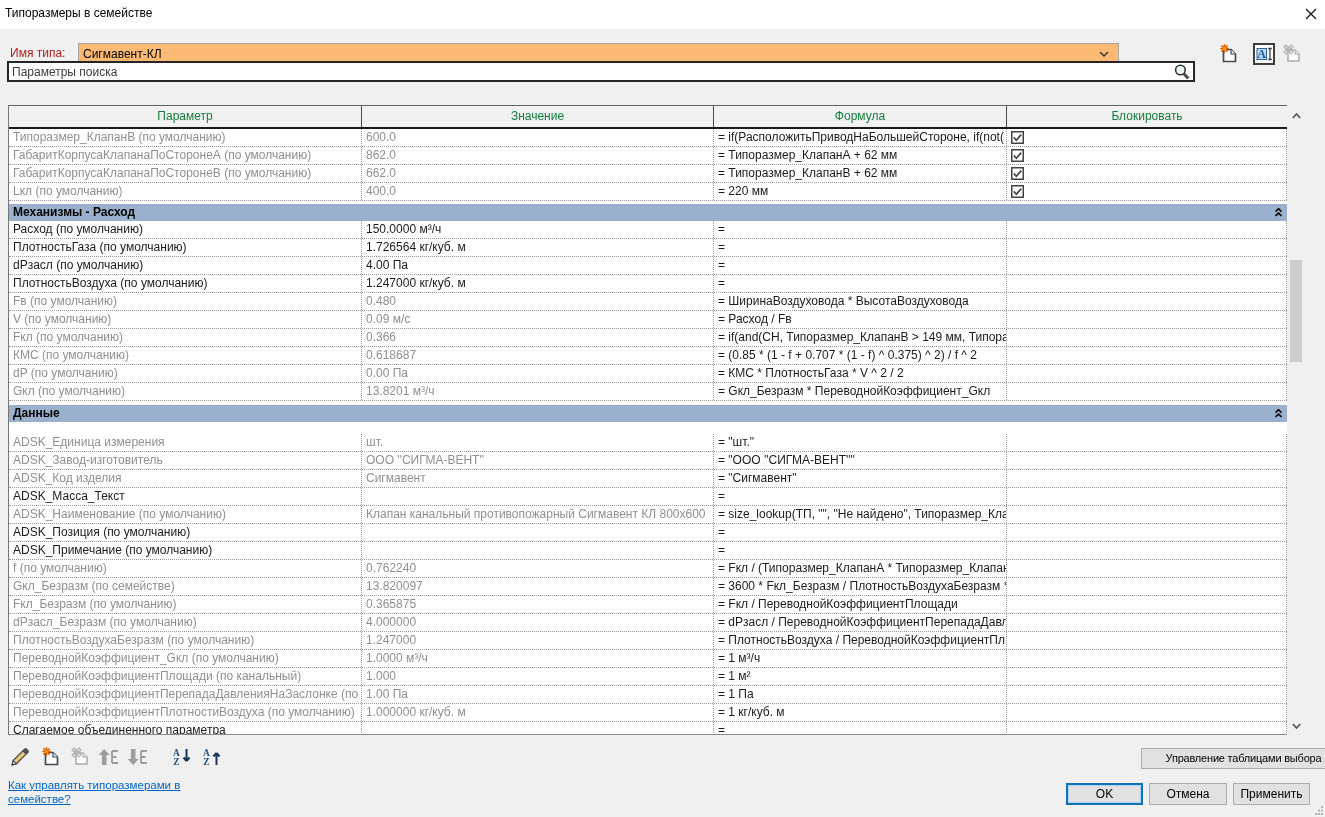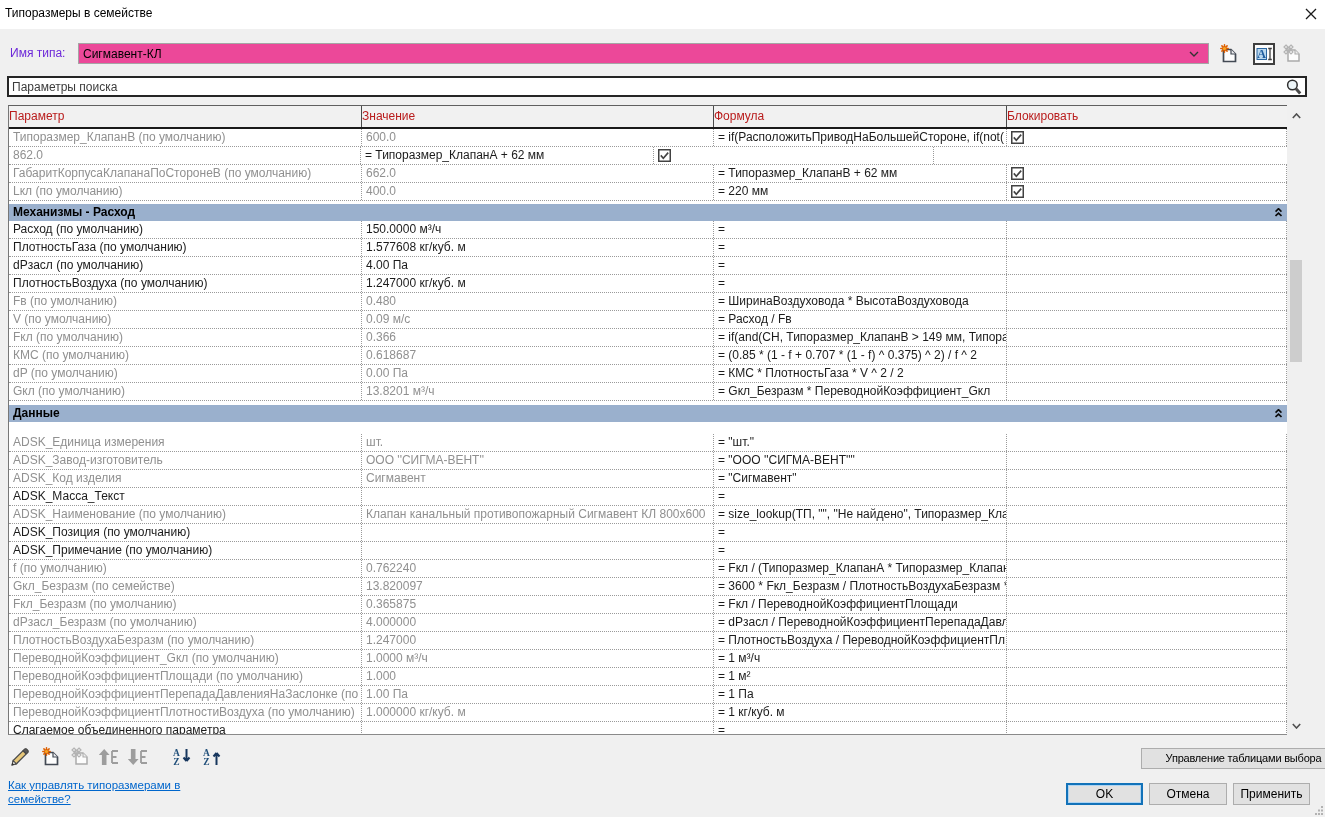--- a/index.html
+++ b/index.html
@@ -1,31 +1,31 @@
 <!DOCTYPE html>
 <html><head><meta charset="utf-8">
 <style>
 * { margin:0; padding:0; box-sizing:border-box; }
 html,body { width:1325px; height:817px; background:#f0f0f0; font-family:"Liberation Sans",sans-serif; font-size:12px; color:#1b1b1b; overflow:hidden; }
 #dlg { position:relative; width:1325px; height:817px; }
 .titlebar { position:absolute; left:0; top:0; width:1325px; height:29px; background:#ffffff; }
 .titlebar .t { position:absolute; left:5px; top:6px; font-size:12px; color:#000; }
 .xbtn { position:absolute; right:6px; top:6px; width:16px; height:16px; }
-.lbl { position:absolute; left:10px; top:46px; color:#6d28d9; }
-.combo { position:absolute; left:78px; top:43px; width:1131px; height:21px; background:#ec4899; border:1px solid #a5a5a5; }
+.lbl { position:absolute; left:10px; top:46px; color:#b91c1c; }
+.combo { position:absolute; left:78px; top:43px; width:1041px; height:21px; background:#fdba74; border:1px solid #a5a5a5; }
 .combo .tx { position:absolute; left:4px; top:3px; color:#000; }
 .combo .ch { position:absolute; right:9px; top:7px; }
 .ticon { position:absolute; }
-.search { position:absolute; left:7px; top:76px; width:1300px; height:21px; background:#fff; border:2px solid #252525; }
+.search { position:absolute; left:7px; top:61px; width:1188px; height:21px; background:#fff; border:2px solid #252525; }
 .search .tx { position:absolute; left:3px; top:2px; color:#3c3c3c; }
 .search .mg { position:absolute; right:3px; top:0px; }
 
 #grid { position:absolute; left:8px; top:105px; width:1279px; height:630px; background:#fff; border-left:1px solid #777; border-top:1px solid #606060; border-bottom:1px solid #8a8a8a; overflow:hidden; }
 .hdr { position:absolute; left:0; top:0; width:1278px; height:23px; background:#f1f1f1; border-bottom:2px solid #1a1a1a; display:flex; }
-.hdr div { border-right:1px solid #4a4a4a; text-align:left; padding-top:3px; color:#b91c1c; }
+.hdr div { border-right:1px solid #4a4a4a; text-align:center; padding-top:3px; color:#15803d; }
 .hdr .h1 { width:353px; } .hdr .h2 { width:352px; } .hdr .h3 { width:293px; } .hdr .h4 { width:280px; border-right:none; }
 .tr { display:flex; height:18px; border-bottom:1px dotted #9a9a9a; background:#fff; }
 .tr > div { height:17px; overflow:hidden; white-space:nowrap; padding:1px 0 0 4px; }
 .c1 { width:353px; border-right:1px dotted #9a9a9a; }
 .c2 { width:352px; border-right:1px dotted #9a9a9a; }
 .c3 { width:293px; border-right:1px dotted #9a9a9a; }
 .c4 { width:280px; border-right:1px dotted #9a9a9a; }
 .tr.g .c1, .tr.g .c2 { color:#909090; }
 .tr > div { color:#1b1b1b; }
 .cb { display:inline-block; margin-top:1px; }
@@ -101,20 +101,21 @@
 <div class="tr g">
           <div class="c1">Типоразмер_КлапанВ (по умолчанию)</div>
           <div class="c2">600.0</div>
           <div class="c3">= if(РасположитьПриводНаБольшейСтороне, if(not(</div>
           <div class="c4"><span class="cb"><svg width="13" height="13" viewBox="0 0 13 13">
                 <rect x="0.75" y="0.75" width="11.5" height="11.5" fill="#fff" stroke="#424242" stroke-width="1.5"></rect>
                 <path d="M2.8 6.4 L5.3 9.2 L10.2 3.6" fill="none" stroke="#424242" stroke-width="1.6"></path>
               </svg></span></div>
         </div>
 <div class="tr g">
+          <div class="c1">ГабаритКорпусаКлапанаПоСторонеА (по умолчанию)</div>
           <div class="c2">862.0</div>
           <div class="c3">= Типоразмер_КлапанА + 62 мм</div>
           <div class="c4"><span class="cb"><svg width="13" height="13" viewBox="0 0 13 13">
                 <rect x="0.75" y="0.75" width="11.5" height="11.5" fill="#fff" stroke="#424242" stroke-width="1.5"></rect>
                 <path d="M2.8 6.4 L5.3 9.2 L10.2 3.6" fill="none" stroke="#424242" stroke-width="1.6"></path>
               </svg></span></div>
         </div>
 <div class="tr g">
           <div class="c1">ГабаритКорпусаКлапанаПоСторонеВ (по умолчанию)</div>
           <div class="c2">662.0</div>
@@ -140,21 +141,21 @@
         </svg></div>
 <div class="rb" style="top:115px;">
 <div class="tr b">
           <div class="c1">Расход (по умолчанию)</div>
           <div class="c2">150.0000 м³/ч</div>
           <div class="c3">=</div>
           <div class="c4"></div>
         </div>
 <div class="tr b">
           <div class="c1">ПлотностьГаза (по умолчанию)</div>
-          <div class="c2">1.577608 кг/куб. м</div>
+          <div class="c2">1.726564 кг/куб. м</div>
           <div class="c3">=</div>
           <div class="c4"></div>
         </div>
 <div class="tr b">
           <div class="c1">dРзасл (по умолчанию)</div>
           <div class="c2">4.00 Па</div>
           <div class="c3">=</div>
           <div class="c4"></div>
         </div>
 <div class="tr b">
@@ -277,21 +278,21 @@
           <div class="c3">= ПлотностьВоздуха / ПереводнойКоэффициентПл</div>
           <div class="c4"></div>
         </div>
 <div class="tr g">
           <div class="c1">ПереводнойКоэффициент_Gкл (по умолчанию)</div>
           <div class="c2">1.0000 м³/ч</div>
           <div class="c3">= 1 м³/ч</div>
           <div class="c4"></div>
         </div>
 <div class="tr g">
-          <div class="c1">ПереводнойКоэффициентПлощади (по умолчанию)</div>
+          <div class="c1">ПереводнойКоэффициентПлощади (по канальный)</div>
           <div class="c2">1.000</div>
           <div class="c3">= 1 м²</div>
           <div class="c4"></div>
         </div>
 <div class="tr g">
           <div class="c1">ПереводнойКоэффициентПерепадаДавленияНаЗаслонке (по умолчанию)</div>
           <div class="c2">1.00 Па</div>
           <div class="c3">= 1 Па</div>
           <div class="c4"></div>
         </div>

